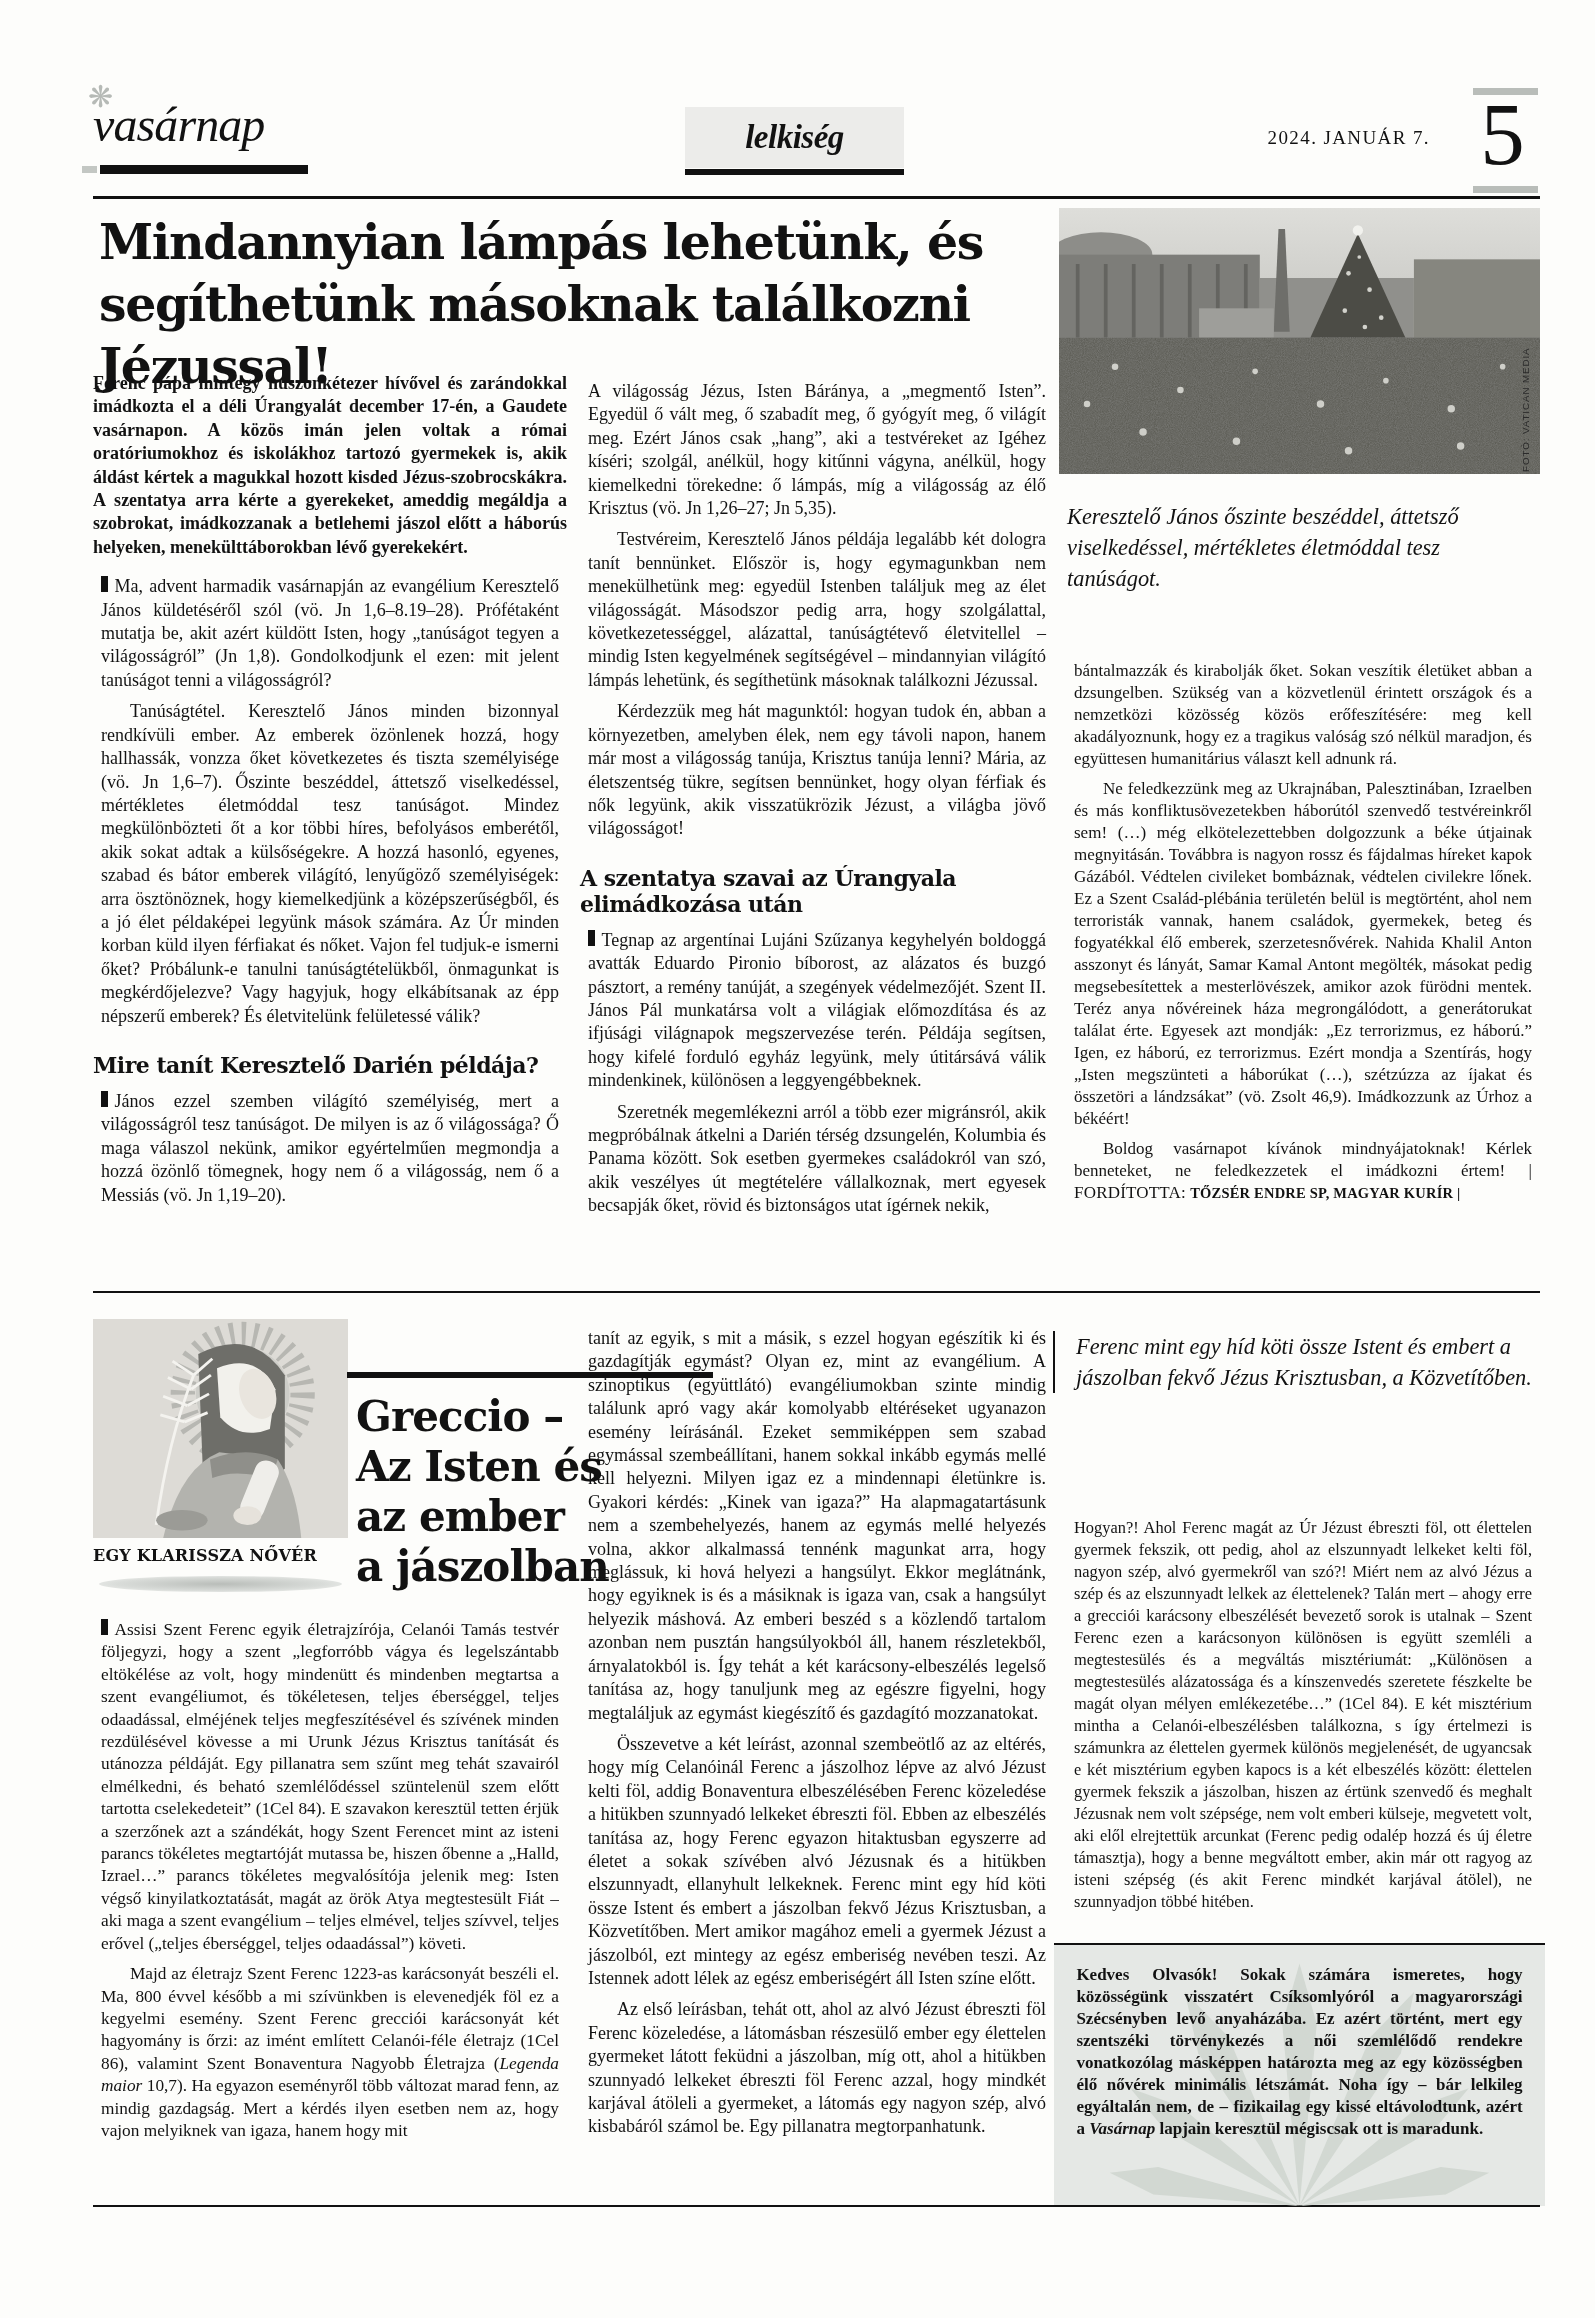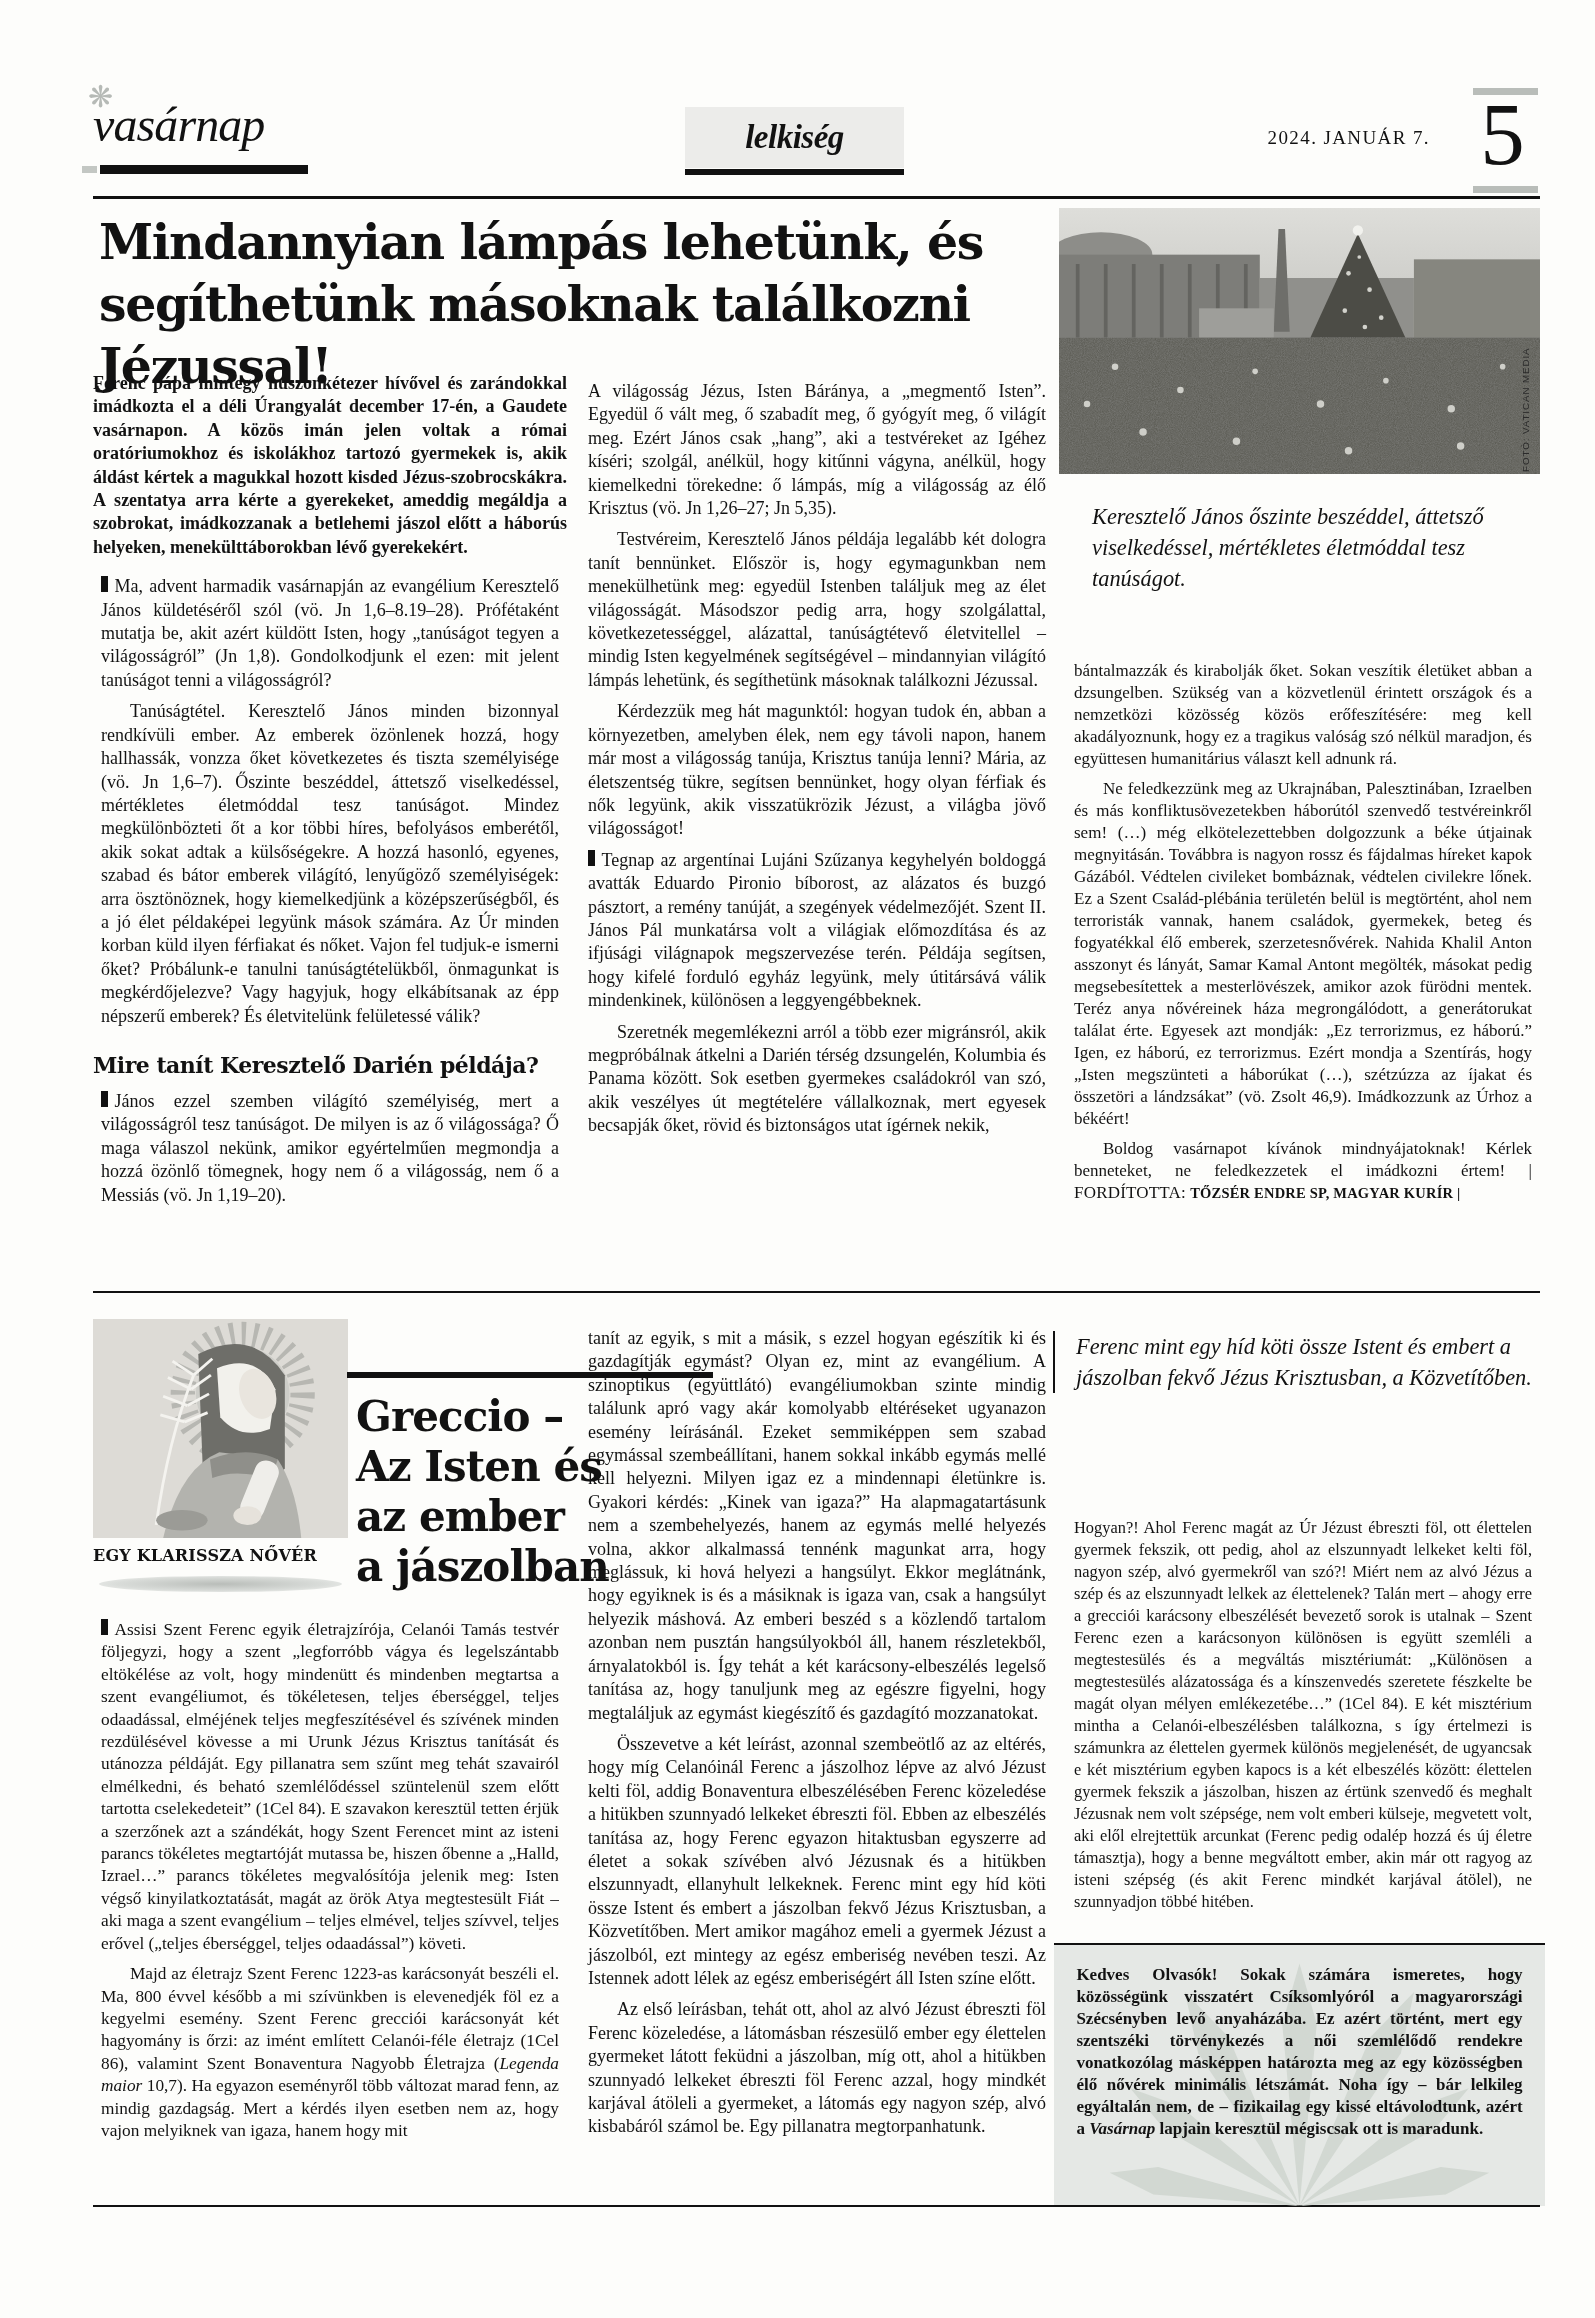--- a/index.html
+++ b/index.html
@@ -31,21 +31,21 @@
   .bodycol p{margin:8px;}
   .bodycol p.ind{text-indent:29px;}
   #a1-col1{left:93px;top:372px;width:474px;}
   #a1-col2{left:580px;top:372px;width:474px;}
   #a1-col3{left:1066px;top:652px;width:474px;font-size:17px;line-height:22px;}
   #a1-lead{font-weight:700;font-size:18px;line-height:23.4px;margin:0 0 16px 0 !important;}
   .subhead{font-weight:700;font-size:22px;line-height:26px;margin:24px 0 12px 0 !important;
     text-align:left;text-indent:0 !important;font-family:"DejaVu Serif","Liberation Serif",serif;letter-spacing:-0.5px;}
   .pmark{display:inline-block;width:7px;height:16px;background:#111;margin-right:6.5px;}
   .pullquote{font-style:italic;font-size:22.4px;line-height:31px;text-align:left;}
-  #a1-quote{left:1067px;top:501px;width:472px;margin-left:25px;}
+  #a1-quote{left:1067px;top:501px;width:472px;}
   #a2-quote{left:1053px;top:1331px;width:487px;border-left:2.8px solid #111;padding-left:21px;box-sizing:border-box;}
   #a1-photo{left:1059px;top:208px;width:481px;height:266px;background:#9a9a96;overflow:hidden;}
   #a1-photo svg{display:block;width:100%;height:100%;}
   #photo-credit{left:1520px;top:285px;height:187px;writing-mode:vertical-rl;transform:rotate(180deg);
     font-family:"Liberation Sans",sans-serif;font-size:9.8px;letter-spacing:0.9px;color:#2a2a2a;}
   .trans-label{font-size:17px;letter-spacing:0.2px;}
   .trans-name{font-size:14.5px;font-weight:700;letter-spacing:0.2px;}
   #article-divider{left:93px;top:1291px;width:1447px;height:2.3px;background:#111;}
   
   #a2-kicker-box{left:354px;top:1319px;width:351px;height:52px;background:#ececea;
@@ -158,20 +158,21 @@
     <p><span class="pmark"></span><span>Ma, advent harmadik vasárnapján az evangélium Keresztelő János küldetéséről szól (vö. Jn 1,6–8.19–28). Prófétaként mutatja be, akit azért küldött Isten, hogy „tanúságot tegyen a világosságról” (Jn 1,8). Gondolkodjunk el ezen: mit jelent tanúságot tenni a világosságról?</span></p>
     <p class="ind">Tanúságtétel. Keresztelő János minden bizonnyal rendkívüli ember. Az emberek özönlenek hozzá, hogy hallhassák, vonzza őket következetes és tiszta személyisége (vö. Jn 1,6–7). Őszinte beszéddel, áttetsző viselkedéssel, mértékletes életmóddal tesz tanúságot. Mindez megkülönbözteti őt a kor többi híres, befolyásos emberétől, akik sokat adtak a külsőségekre. A hozzá hasonló, egyenes, szabad és bátor emberek világító, lenyűgöző személyiségek: arra ösztönöznek, hogy kiemelkedjünk a középszerűségből, és a jó élet példaképei legyünk mások számára. Az Úr minden korban küld ilyen férfiakat és nőket. Vajon fel tudjuk-e ismerni őket? Próbálunk-e tanulni tanúságtételükből, önmagunkat is megkérdőjelezve? Vagy hagyjuk, hogy elkábítsanak az épp népszerű emberek? És életvitelünk felületessé válik?</p>
     <p class="subhead">Mire tanít Keresztelő Darién példája?</p>
     <p><span class="pmark"></span><span>János ezzel szemben világító személyiség, mert a világosságról tesz tanúságot. De milyen is az ő világossága? Ő maga válaszol nekünk, amikor egyértelműen megmondja a hozzá özönlő tömegnek, hogy nem ő a világosság, nem ő a Messiás (vö. Jn 1,19–20).</span></p>
   </div>
 
   <div class="abs bodycol" id="a1-col2">
     <p>A világosság Jézus, Isten Báránya, a „megmentő Isten”. Egyedül ő vált meg, ő szabadít meg, ő gyógyít meg, ő világít meg. Ezért János csak „hang”, aki a testvéreket az Igéhez kíséri; szolgál, anélkül, hogy kitűnni vágyna, anélkül, hogy kiemelkedni törekedne: ő lámpás, míg a világosság az élő Krisztus (vö. Jn 1,26–27; Jn 5,35).</p>
     <p class="ind">Testvéreim, Keresztelő János példája legalább két dologra tanít bennünket. Először is, hogy egymagunkban nem menekülhetünk meg: egyedül Istenben találjuk meg az élet világosságát. Másodszor pedig arra, hogy szolgálattal, következetességgel, alázattal, tanúságtétevő életvitellel – mindig Isten kegyelmének segítségével – mindannyian világító lámpás lehetünk, és segíthetünk másoknak találkozni Jézussal.</p>
     <p class="ind">Kérdezzük meg hát magunktól: hogyan tudok én, abban a környezetben, amelyben élek, nem egy távoli napon, hanem már most a világosság tanúja, Krisztus tanúja lenni? Mária, az életszentség tükre, segítsen bennünket, hogy olyan férfiak és nők legyünk, akik visszatükrözik Jézust, a világba jövő világosságot!</p>
+    <p class="subhead">A szentatya szavai az Úrangyala elimádkozása után</p>
     <p><span class="pmark"></span><span>Tegnap az argentínai Lujáni Szűzanya kegyhelyén boldoggá avatták Eduardo Pironio bíborost, az alázatos és buzgó pásztort, a remény tanúját, a szegények védelmezőjét. Szent II. János Pál munkatársa volt a világiak előmozdítása és az ifjúsági világnapok megszervezése terén. Példája segítsen, hogy kifelé forduló egyház legyünk, mely útitársává válik mindenkinek, különösen a leggyengébbeknek.</span></p>
     <p class="ind">Szeretnék megemlékezni arról a több ezer migránsról, akik megpróbálnak átkelni a Darién térség dzsungelén, Kolumbia és Panama között. Sok esetben gyermekes családokról van szó, akik veszélyes út megtételére vállalkoznak, mert egyesek becsapják őket, rövid és biztonságos utat ígérnek nekik,</p>
   </div>
 
   <div class="abs bodycol" id="a1-col3">
     <p>bántalmazzák és kirabolják őket. Sokan veszítik életüket abban a dzsungelben. Szükség van a közvetlenül érintett országok és a nemzetközi közösség közös erőfeszítésére: meg kell akadályoznunk, hogy ez a tragikus valóság szó nélkül maradjon, és együttesen humanitárius választ kell adnunk rá.</p>
     <p class="ind">Ne feledkezzünk meg az Ukrajnában, Palesztinában, Izraelben és más konfliktusövezetekben háborútól szenvedő testvéreinkről sem! (…) még elkötelezettebben dolgozzunk a béke útjainak megnyitásán. Továbbra is nagyon rossz és fájdalmas híreket kapok Gázából. Védtelen civileket bombáznak, védtelen civilekre lőnek. Ez a Szent Család-plébánia területén belül is megtörtént, ahol nem terroristák vannak, hanem családok, gyermekek, beteg és fogyatékkal élő emberek, szerzetesnővérek. Nahida Khalil Anton asszonyt és lányát, Samar Kamal Antont megölték, másokat pedig megsebesítettek a mesterlövészek, amikor azok fürödni mentek. Teréz anya nővéreinek háza megrongálódott, a generátorukat találat érte. Egyesek azt mondják: „Ez terrorizmus, ez háború.” Igen, ez háború, ez terrorizmus. Ezért mondja a Szentírás, hogy „Isten megszünteti a háborúkat (…), szétzúzza az íjakat és összetöri a lándzsákat” (vö. Zsolt 46,9). Imádkozzunk az Úrhoz a békéért!</p>
     <p class="ind">
       <span>Boldog vasárnapot kívánok mindnyájatoknak! Kérlek benneteket, ne feledkezzetek el imádkozni értem!</span>
       <span class="trans-label">| FORDÍTOTTA:</span>

